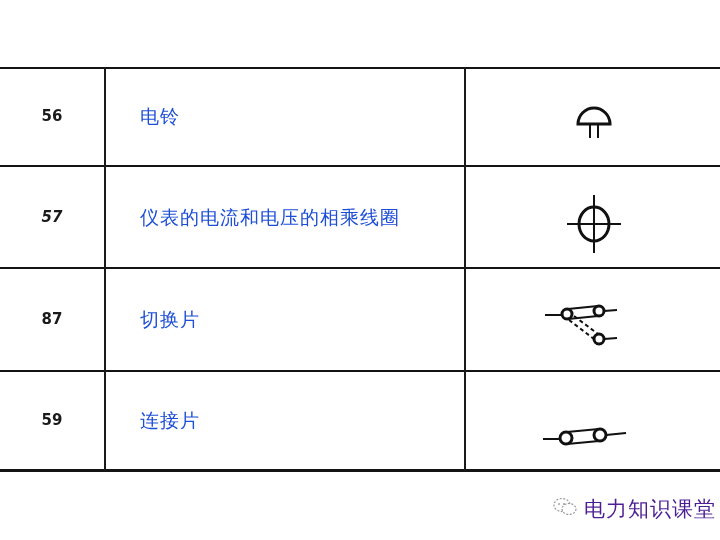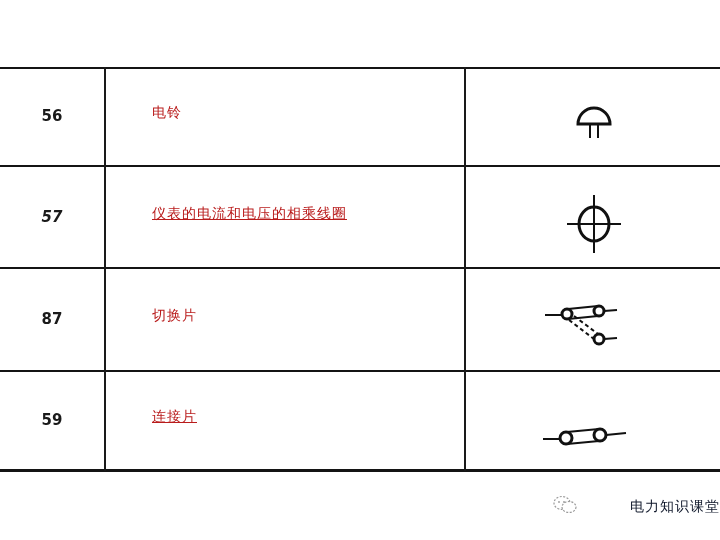--- a/index.html
+++ b/index.html
@@ -3,25 +3,25 @@
   <meta charset="utf-8">
   <style>
     html, body { margin: 0; padding: 0; background: #ffffff; }
     body { width: 720px; height: 540px; position: relative; overflow: hidden;
            font-family: "DejaVu Serif", "Liberation Serif", serif; color: #111; }
     .hline { position: absolute; left: 0; height: 2px; background: #141414; }
     .vline { position: absolute; width: 2px; background: #1a1a1a; }
     .num { position: absolute; left: 0; width: 104px; text-align: center;
            font-family: "DejaVu Sans", "Liberation Sans", sans-serif;
            font-size: 15px; font-weight: bold; color: #1a1a1a; }
-    .name { position: absolute; left: 152px; font-size: 14px; color: #b91c1c; letter-spacing: 1px; }
+    .name { position: absolute; left: 140px; font-size: 19px; color: #1d4ed8; letter-spacing: 1px; }
     .sym { position: absolute; left: 467px; width: 253px; display: flex;
            align-items: center; justify-content: center; }
     .watermark { position: absolute; left: 552px; top: 495px; display: flex; align-items: center; gap: 6px; }
-    .wm-text { font-family: "DejaVu Sans", "Liberation Sans", sans-serif; font-size: 14px; color: #0f172a; letter-spacing: 1px; margin-left: 46px; }
+    .wm-text { font-family: "DejaVu Sans", "Liberation Sans", sans-serif; font-size: 21px; color: #4c1d95; letter-spacing: 1px; }
   </style>
 </head>
 <body>
 
 <div class="hline" style="top:67px; width:720px;"></div>
 <div class="hline" style="top:165px; width:720px;"></div>
 <div class="hline" style="top:267px; width:720px;"></div>
 <div class="hline" style="top:370px; width:720px;"></div>
 <div class="hline" style="top:469px; width:720px; height:3px;"></div>
 
@@ -35,21 +35,21 @@
     <svg width="44" height="44" viewBox="0 0 44 44">
       <path d="M6 26 A16 16 0 0 1 38 26 Z" fill="none" stroke="#111" stroke-width="3"></path>
       <line x1="18" y1="27" x2="18" y2="40" stroke="#111" stroke-width="2"></line>
       <line x1="26" y1="27" x2="26" y2="40" stroke="#111" stroke-width="2"></line>
     </svg>
   </div>
 </div>
 
 <div>
   <div class="num" style="top:208px;font-style:italic;">57</div>
-  <div class="name" style="top:205px;text-decoration:underline;">仪表的电流和电压的相乘线圈</div>
+  <div class="name" style="top:205px;">仪表的电流和电压的相乘线圈</div>
   <div class="sym" style="top:192px; height:64px;">
     <svg width="64" height="64" viewBox="0 0 64 64">
       <ellipse cx="32" cy="32" rx="15" ry="17" fill="none" stroke="#111" stroke-width="3"></ellipse>
       <line x1="5" y1="32" x2="59" y2="32" stroke="#111" stroke-width="2"></line>
       <line x1="32" y1="3" x2="32" y2="61" stroke="#111" stroke-width="2"></line>
     </svg>
   </div>
 </div>
 
 <div>
@@ -66,21 +66,21 @@
       <line x1="29" y1="17" x2="54" y2="36" stroke="#111" stroke-width="2" stroke-dasharray="4 3"></line>
       <line x1="34" y1="13" x2="58" y2="31" stroke="#111" stroke-width="2" stroke-dasharray="4 3"></line>
       <circle cx="59" cy="36" r="5" fill="#fff" stroke="#111" stroke-width="3"></circle>
       <line x1="64" y1="36" x2="77" y2="35" stroke="#111" stroke-width="2"></line>
     </svg>
   </div>
 </div>
 
 <div>
   <div class="num" style="top:411px;">59</div>
-  <div class="name" style="top:408px;text-decoration:underline;">连接片</div>
+  <div class="name" style="top:408px;">连接片</div>
   <div class="sym" style="top:418px; height:36px; left:540px; width:100px; justify-content:flex-start;">
     <svg width="92" height="30" viewBox="0 0 92 30">
       <line x1="3" y1="18" x2="20" y2="18" stroke="#111" stroke-width="2"></line>
       <circle cx="26" cy="17" r="6" fill="#fff" stroke="#111" stroke-width="3"></circle>
       <circle cx="60" cy="14" r="6" fill="#fff" stroke="#111" stroke-width="3"></circle>
       <line x1="27" y1="11" x2="59" y2="8" stroke="#111" stroke-width="2"></line>
       <line x1="27" y1="23" x2="59" y2="20" stroke="#111" stroke-width="2"></line>
       <line x1="66" y1="14" x2="86" y2="12" stroke="#111" stroke-width="2"></line>
     </svg>
   </div>

